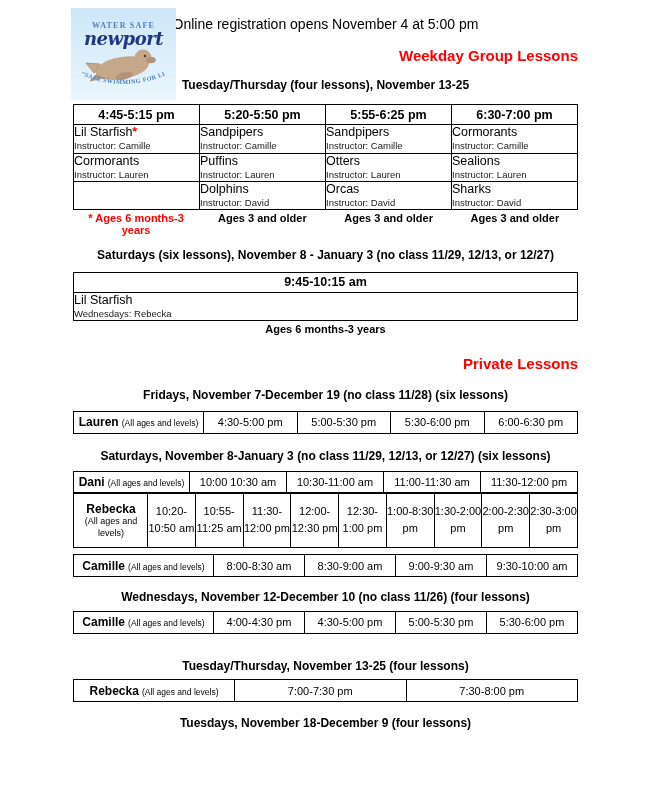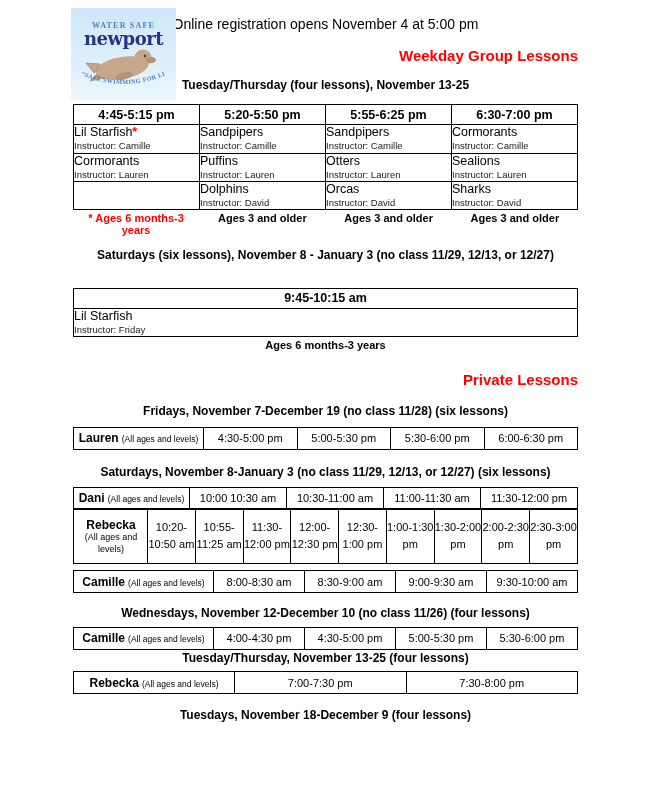--- a/index.html
+++ b/index.html
@@ -24,21 +24,21 @@
     position: absolute; top: 13px; left: 0; width: 100%;
     text-align: center;
     font-family: "Liberation Serif", serif;
     font-size: 8px; font-weight: bold; letter-spacing: 1.2px;
     color: #4d7fc0;
   }
   .logo-name {
     position: absolute; top: 20px; left: 0; width: 100%;
     text-align: center;
     font-family: "DejaVu Serif", serif;
-    font-weight: bold;
+    font-style: italic; font-weight: bold;
     font-size: 18px; letter-spacing: -0.5px;
     color: #24367f;
   }
   .seal-svg { position: absolute; left: 13px; top: 39px; }
   .tag-svg  { position: absolute; left: 2px;  bottom: 6px; }
 
   
   .page-title {
     font-size: 17.5px; font-weight: bold; text-align: center;
     text-decoration: underline; margin: 0; line-height: 1.25;
@@ -66,21 +66,21 @@
   .star { color: #ff0000; font-weight: bold; }
 
   .footrow {
     display: grid; grid-template-columns: repeat(4, 1fr);
     width: 505px; font-weight: bold; font-size: 11px;
     text-align: center; margin-top: 2px;
   }
   .red-text { color: #ff0000; }
 
   
-  .sat-table { width: 250px; margin: 25px auto 0; padding-left: 45px; }
+  .sat-table { width: 250px; margin: 9px auto 0; padding-left: 45px; }
   .sat-foot { font-weight: bold; font-size: 11px; text-align: center; margin-top: 2px; }
 
   
   .priv td { height: 22px; font-size: 11px; text-align: center; vertical-align: middle; white-space: nowrap; }
   .namecell { text-align: left; padding-left: 3px; overflow: hidden; }
   .pname { font-weight: bold; font-size: 12px; }
   .qual  { font-size: 8.5px; }
 
   
   .rsat { margin-top: -1.5px; }
@@ -200,21 +200,21 @@
   <table class="t weekday sat-table">
     <thead>
       <tr>
         <th>9:45-10:15 am</th>
       </tr>
     </thead>
     <tbody>
       <tr>
         <td>
           <div class="cls">Lil Starfish</div>
-          <div class="inst">Instructor: Friday</div>
+          <div class="inst">Wednesdays: Rebecka</div>
         </td>
       </tr>
     </tbody>
   </table>
   <div class="sat-foot">Ages 6 months-3 years</div>
 
   <div class="red-heading" style="margin-top:20px">Private Lessons</div>
 
   <div class="subheading" style="margin-top:15px">Fridays, November 7-December 19 (no class 11/28) (six lessons)</div>
   <table class="t priv" style="margin-top:8px">
@@ -252,21 +252,21 @@
         <tr>
       <td class="namecell" style="width:74px">
         <span class="pname">Rebecka</span>
         <span class="qual">(All ages and levels)</span>
       </td>
       <td>10:20-10:50 am</td>
       <td>10:55-11:25 am</td>
       <td>11:30-12:00 pm</td>
       <td>12:00-12:30 pm</td>
       <td>12:30-1:00 pm</td>
-      <td>1:00-1:30 pm</td>
+      <td>1:00-8:30 pm</td>
       <td>1:30-2:00 pm</td>
       <td>2:00-2:30 pm</td>
       <td>2:30-3:00 pm</td>
     </tr>
   </tbody>
     </table>
 
   <table class="t priv" style="margin-top:6px">
     <tbody>
         <tr>
@@ -291,21 +291,21 @@
         <span class="qual">(All ages and levels)</span>
       </td>
       <td>4:00-4:30 pm</td>
       <td>4:30-5:00 pm</td>
       <td>5:00-5:30 pm</td>
       <td>5:30-6:00 pm</td>
     </tr>
   </tbody>
     </table>
 
-  <div class="subheading" style="margin-top:1px">Tuesday/Thursday, November 13-25 (four lessons)</div>
+  <div class="subheading" style="margin-top:25px">Tuesday/Thursday, November 13-25 (four lessons)</div>
   <table class="t priv" style="margin-top:6px">
     <tbody>
         <tr>
       <td class="namecell" style="width:161px">
         <span class="pname">Rebecka</span>
         <span class="qual">(All ages and levels)</span>
       </td>
       <td>7:00-7:30 pm</td>
       <td>7:30-8:00 pm</td>
     </tr>

